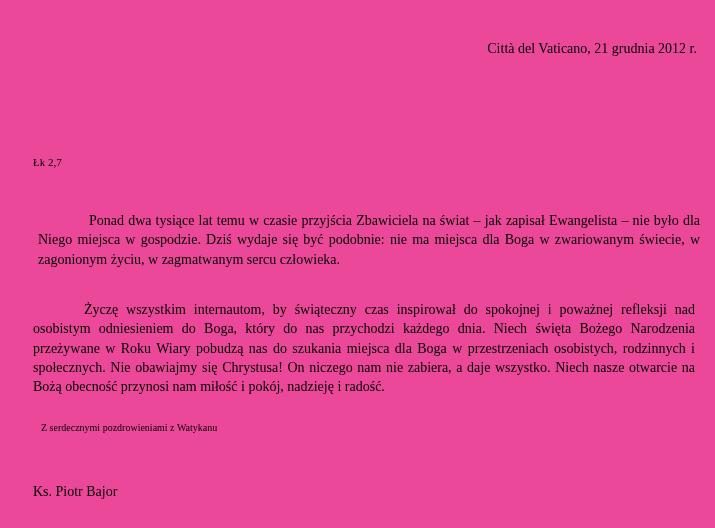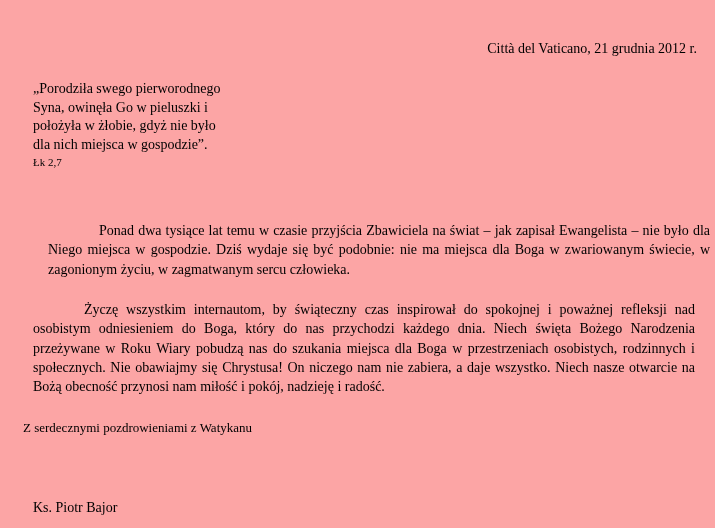--- a/index.html
+++ b/index.html
@@ -12,21 +12,21 @@
       height: 528px;
       position: relative;
       overflow: hidden;
       font-family: "Liberation Serif", "DejaVu Serif", serif;
       color: #000000;
     }
     .page {
       position: absolute;
       left: 0; top: 0;
       width: 715px; height: 528px;
-      background: #fca5a5;
+      background: #ec4899;
       font-family: Liberation Serif, serif;
     }
     .dateline {
       position: absolute;
       top: 40px;
       right: 18px;
       font-size: 14px;
       line-height: 18px;
       white-space: nowrap;
     }
@@ -53,53 +53,47 @@
       width: 662px;
       font-size: 14px;
       line-height: 19.3px;
       text-align: justify;
       text-indent: 51px;
     }
     .para1 { top: 206px; }
     .para2 { top: 300px; }
     .closing {
       position: absolute;
-      left: 23px;
+      left: 41px;
       top: 418px;
-      font-size: 13px;
+      font-size: 10px;
       line-height: 19px;
       white-space: nowrap;
     }
     .closing .line { display: block; }
     .signature {
       position: absolute;
       left: 33px;
-      top: 498px;
+      top: 482px;
       font-size: 14px;
       line-height: 19px;
       white-space: nowrap;
     }
   </style>
 </head>
 <body>
 
 <div class="page">
 
   <div class="dateline">Città del Vaticano, 21 grudnia 2012 r.</div>
 
-  <div class="quote">
-    <span class="line">„Porodziła swego pierworodnego</span>
-    <span class="line">Syna, owinęła Go w pieluszki i</span>
-    <span class="line">położyła w żłobie, gdyż nie było</span>
-    <span class="line">dla nich miejsca w gospodzie”.</span>
-  </div>
 
   <div class="citation">Łk 2,7</div>
 
-  <p class="para para1" style="margin:15px;">Ponad dwa tysiące lat temu w czasie przyjścia Zbawiciela na świat – jak zapisał Ewangelista – nie było dla Niego miejsca w gospodzie. Dziś wydaje się być podobnie: nie ma miejsca dla Boga w zwariowanym świecie, w zagonionym życiu, w zagmatwanym sercu człowieka.</p>
+  <p class="para para1" style="margin:5px;">Ponad dwa tysiące lat temu w czasie przyjścia Zbawiciela na świat – jak zapisał Ewangelista – nie było dla Niego miejsca w gospodzie. Dziś wydaje się być podobnie: nie ma miejsca dla Boga w zwariowanym świecie, w zagonionym życiu, w zagmatwanym sercu człowieka.</p>
 
   <p class="para para2" style="margin:0;">Życzę wszystkim internautom, by świąteczny czas inspirował do spokojnej i poważnej refleksji nad osobistym odniesieniem do Boga, który do nas przychodzi każdego dnia. Niech święta Bożego Narodzenia przeżywane w Roku Wiary pobudzą nas do szukania miejsca dla Boga w przestrzeniach osobistych, rodzinnych i społecznych. Nie obawiajmy się Chrystusa! On niczego nam nie zabiera, a daje wszystko. Niech nasze otwarcie na Bożą obecność przynosi nam miłość i pokój, nadzieję i radość.</p>
 
   <div class="closing">
     <span class="line">Z serdecznymi pozdrowieniami z Watykanu</span>
   </div>
 
   <div class="signature">Ks. Piotr Bajor</div>
 
 </div>

